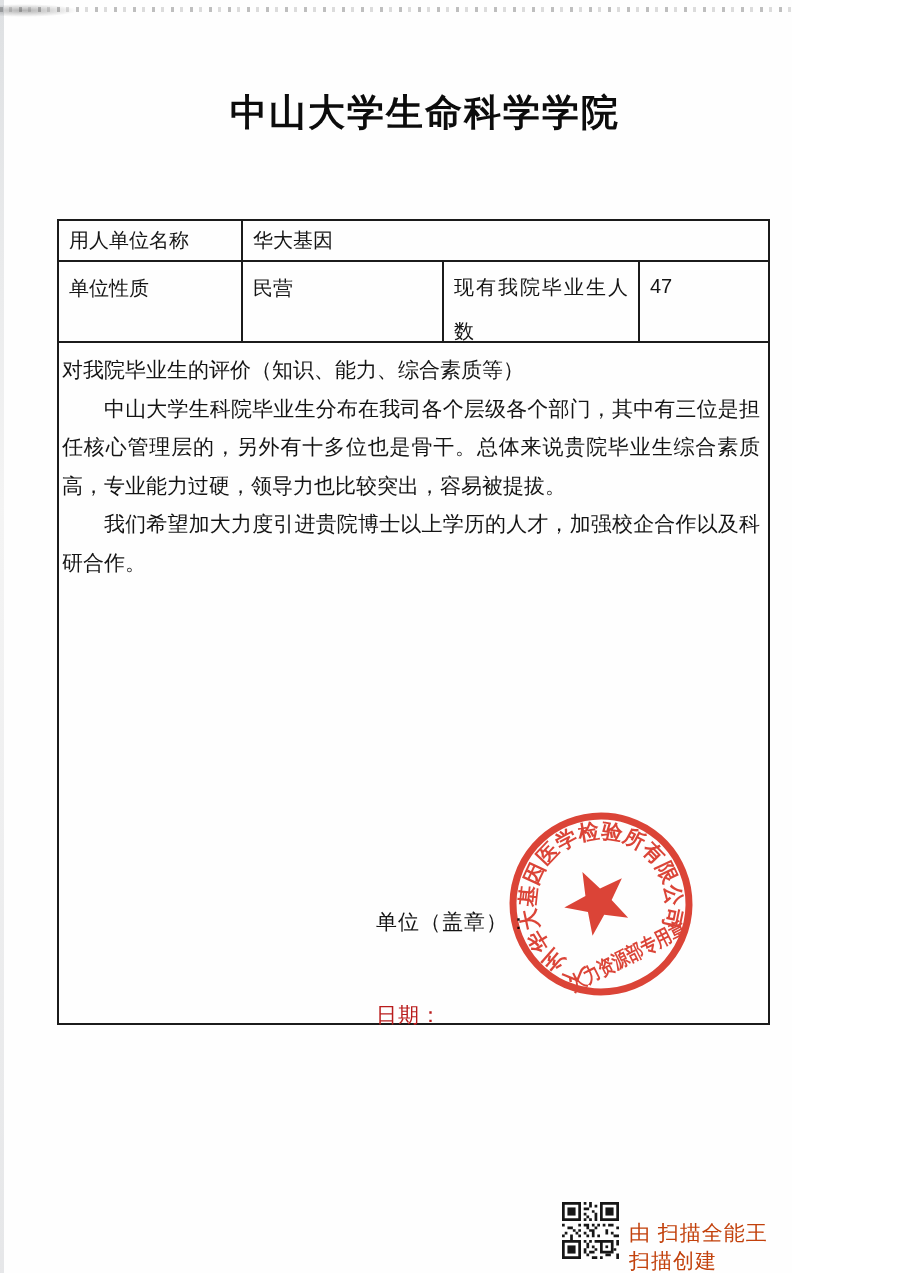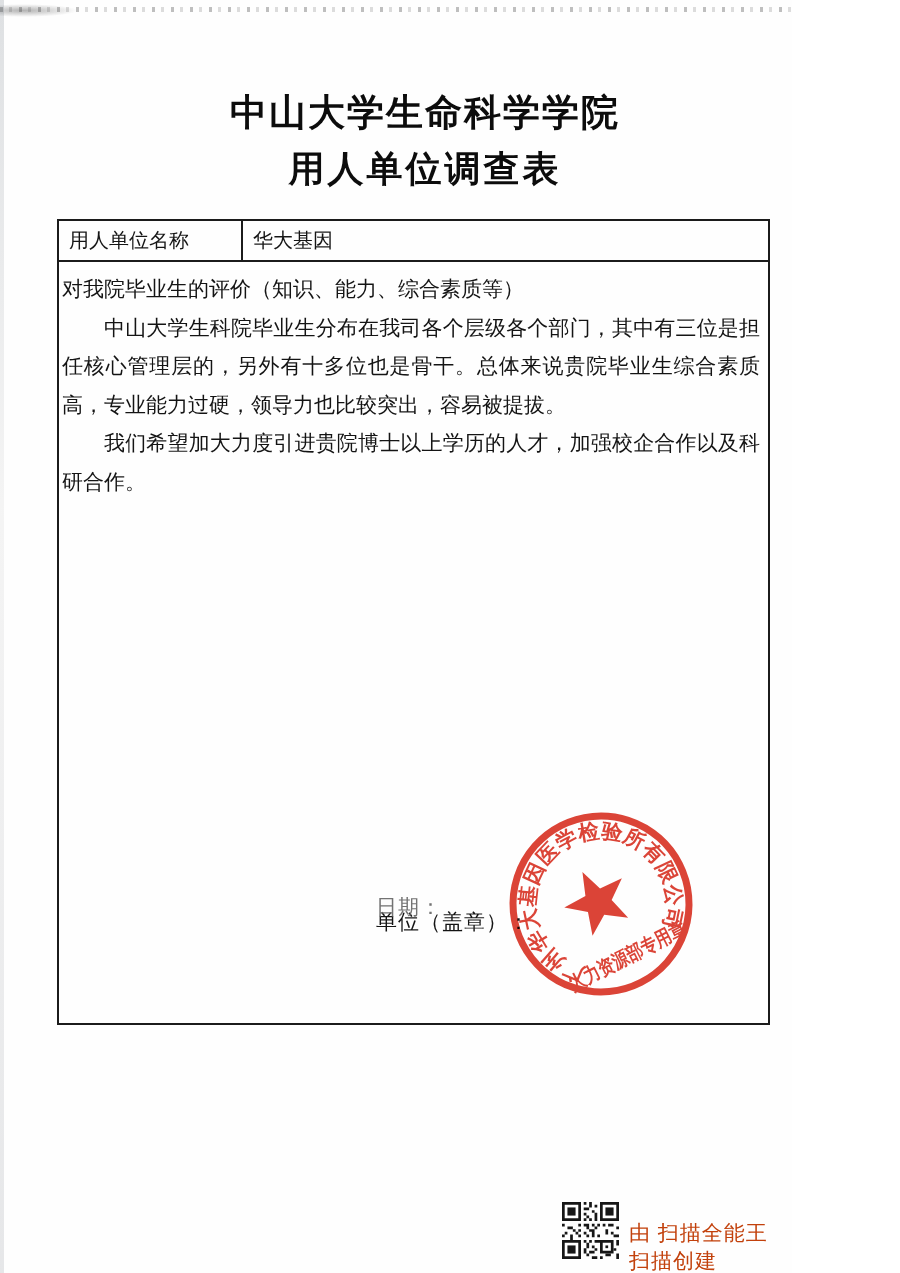--- a/index.html
+++ b/index.html
@@ -46,47 +46,52 @@
   .grow{flex:1;}
   .r1 .cell{display:flex; align-items:center; padding:0 0 0 10px;}
   .r2 .cell{padding:13px 6px 0 10px;}
   .cell.wrap2{letter-spacing:2px; line-height:44px; padding-top:3px;}
   
   .eval{padding:8px 8px 0 3px; font-size:21px; line-height:38.5px; color:#141414;}
   .eval-label{text-align:left;}
   .eval p{margin:0; text-indent:2em; text-align:justify; word-break:break-all;}
   
   .seal-label{position:absolute; left:376px; top:908px; font-size:21px; letter-spacing:1px; color:#141414;}
-  .date-label{position:absolute; left:376px; top:893px; font-size:21px; letter-spacing:1px; color:#737373;}
+  .date-label{position:absolute; left:376px; top:1001px; font-size:21px; letter-spacing:1px; color:#b91c1c;}
   
   .stamp{position:absolute; left:486px; top:789px; width:230px; height:230px;
          mix-blend-mode:multiply; opacity:.92; filter:blur(.2px);}
   .stamp text{font-family:"Liberation Sans","DejaVu Sans",sans-serif; font-weight:bold;}
   
   .qr{position:absolute; left:562px; top:1202px; width:57px; height:57px;}
   .scan-note{position:absolute; left:629px; top:1219px; font-size:21px; color:#c2410c; letter-spacing:1px;}
 </style>
 </head>
 <body>
 
 <div class="page">
 
   <div class="artifact-top"></div>
   <div class="artifact-top-blob"></div>
   <div class="artifact-left"></div>
 
   <div class="title">
     <div class="l1">中山大学生命科学学院</div>
-    <div class="l2">用人单位调查表</div>
   </div>
 
   <div class="tbl">
     <div class="trow r1">
       <div class="cell c1">用人单位名称</div>
       <div class="cell grow">华大基因</div>
+    </div>
+    <div class="trow r2">
+      <div class="cell c1">单位性质</div>
+      <div class="cell c2">民营</div>
+      <div class="cell c3 wrap2">现有我院毕业生人数</div>
+      <div class="cell grow">47</div>
     </div>
     <div class="trow r3">
       <div class="eval">
         <div class="eval-label">对我院毕业生的评价（知识、能力、综合素质等）</div>
         <p>中山大学生科院毕业生分布在我司各个层级各个部门，其中有三位是担任核心管理层的，另外有十多位也是骨干。总体来说贵院毕业生综合素质高，专业能力过硬，领导力也比较突出，容易被提拔。</p>
         <p>我们希望加大力度引进贵院博士以上学历的人才，加强校企合作以及科研合作。</p>
       </div>
     </div>
   </div>
 

